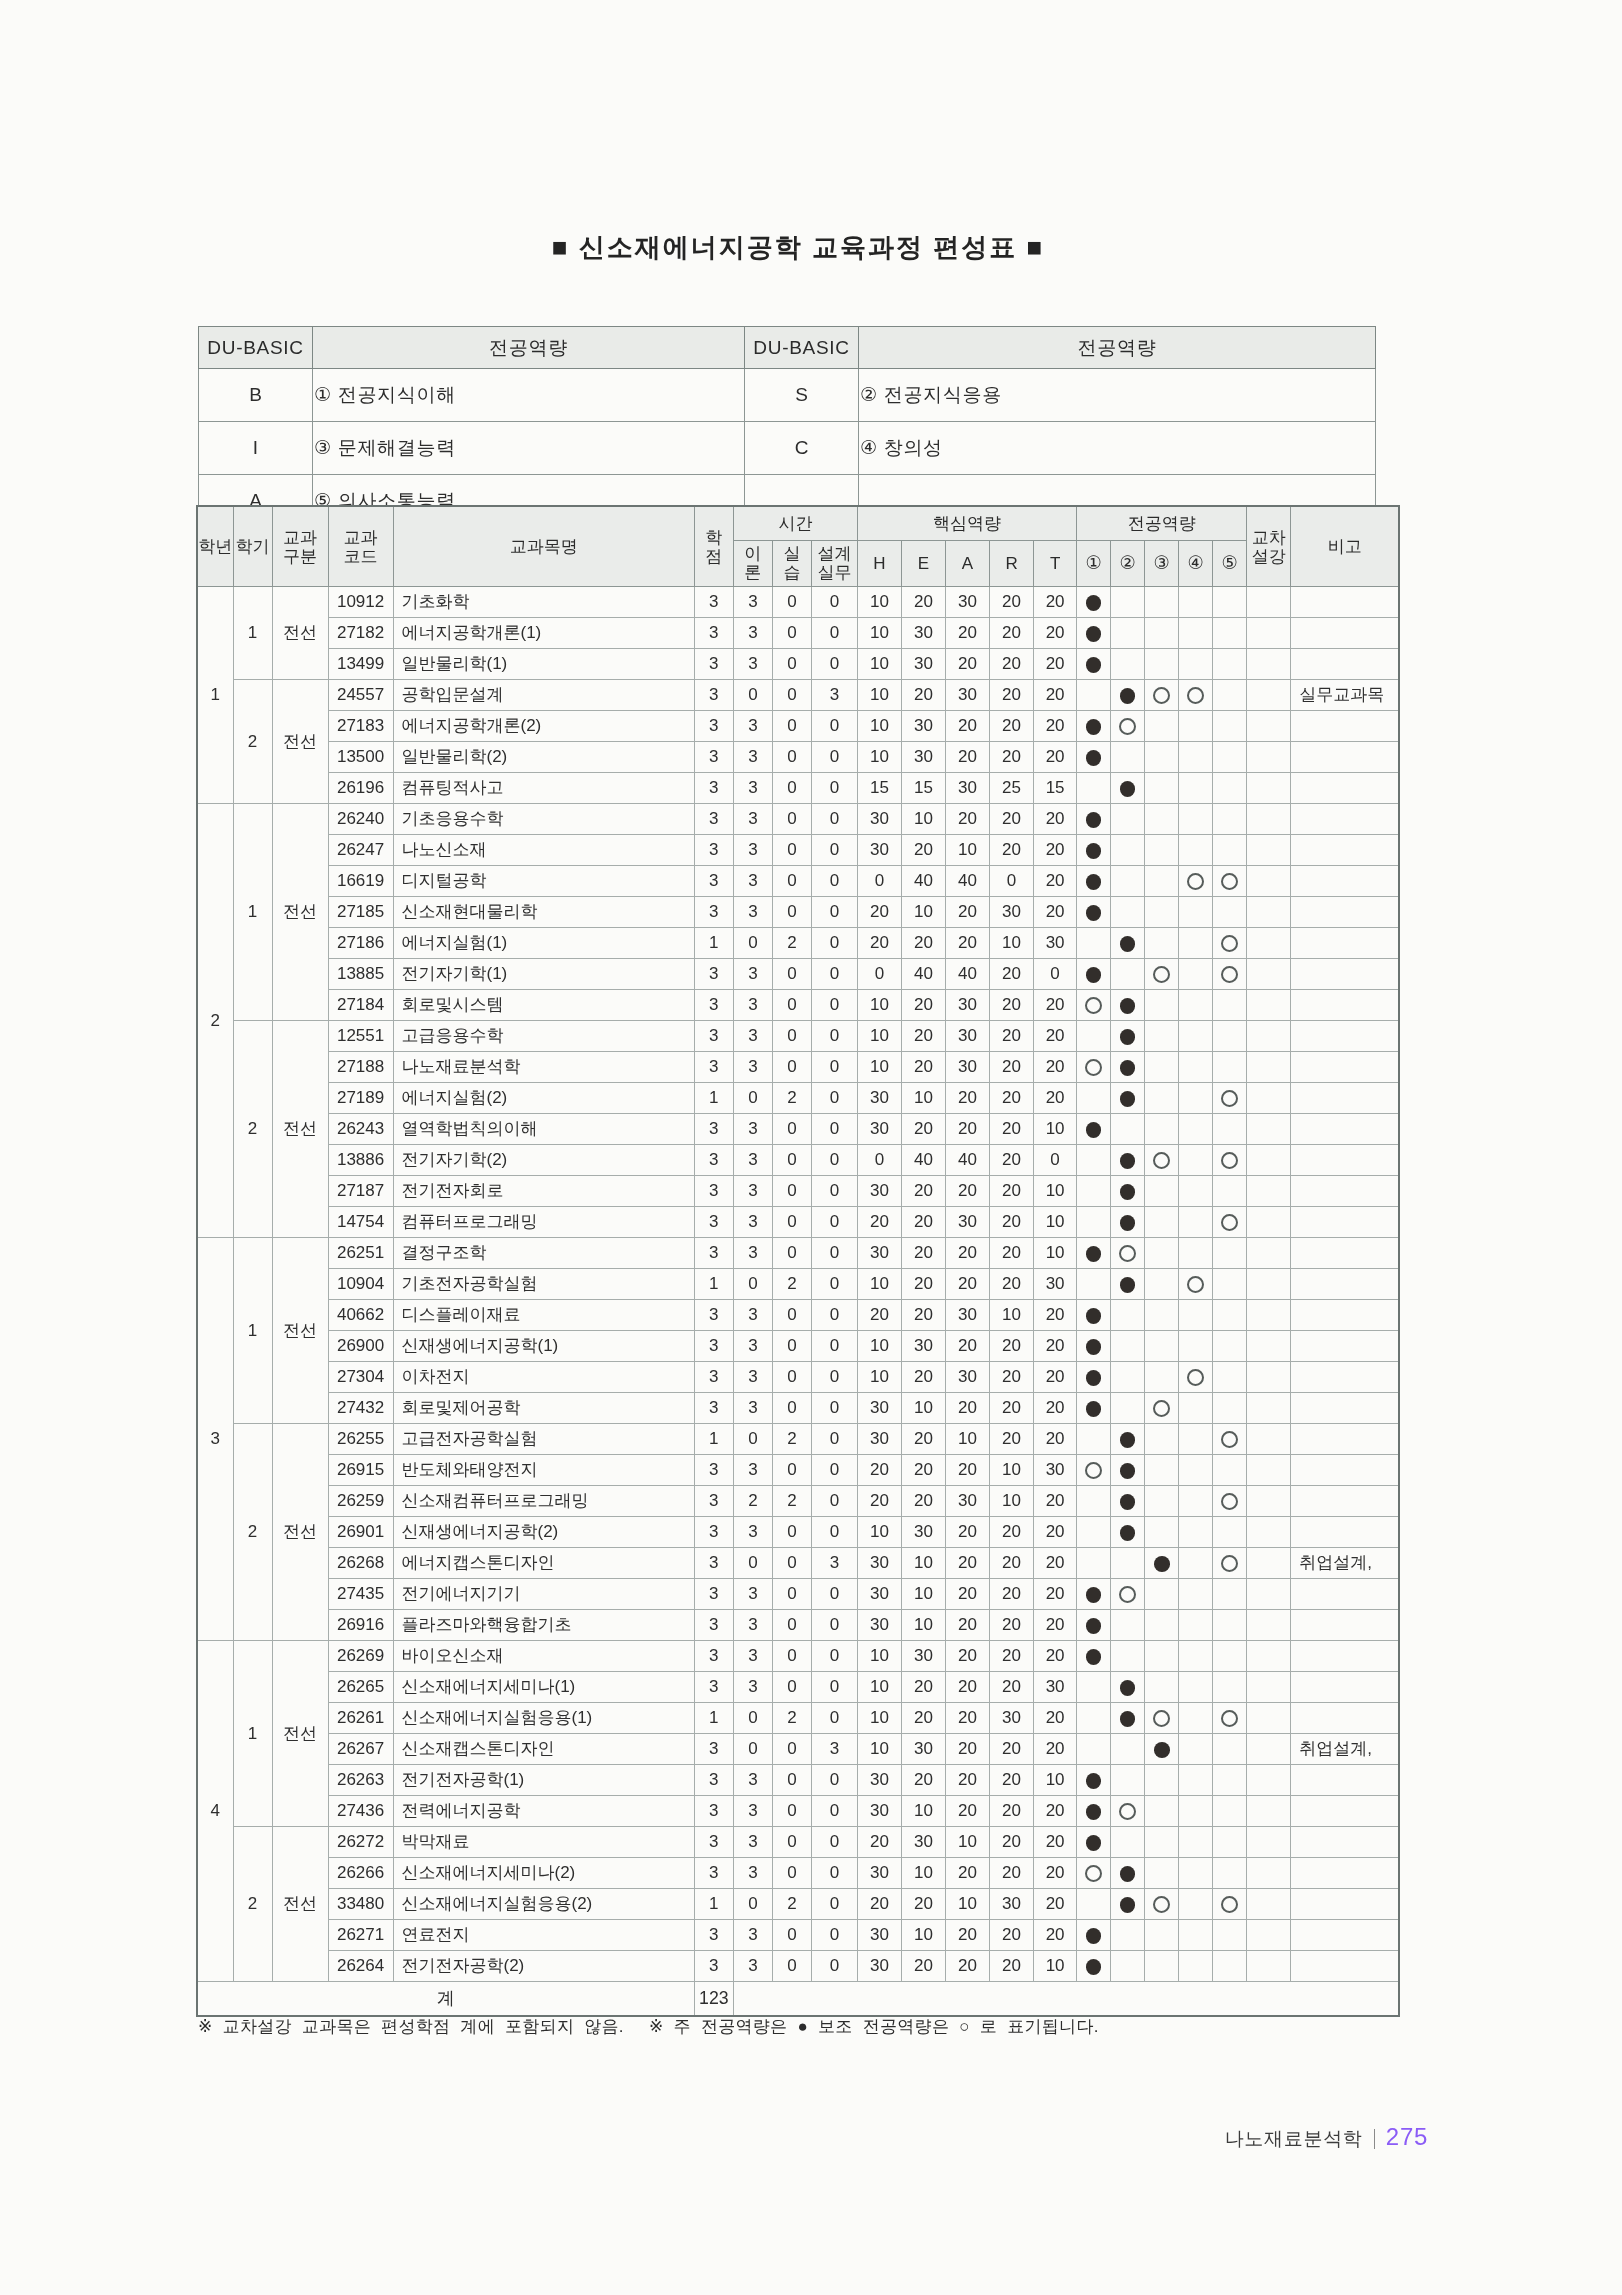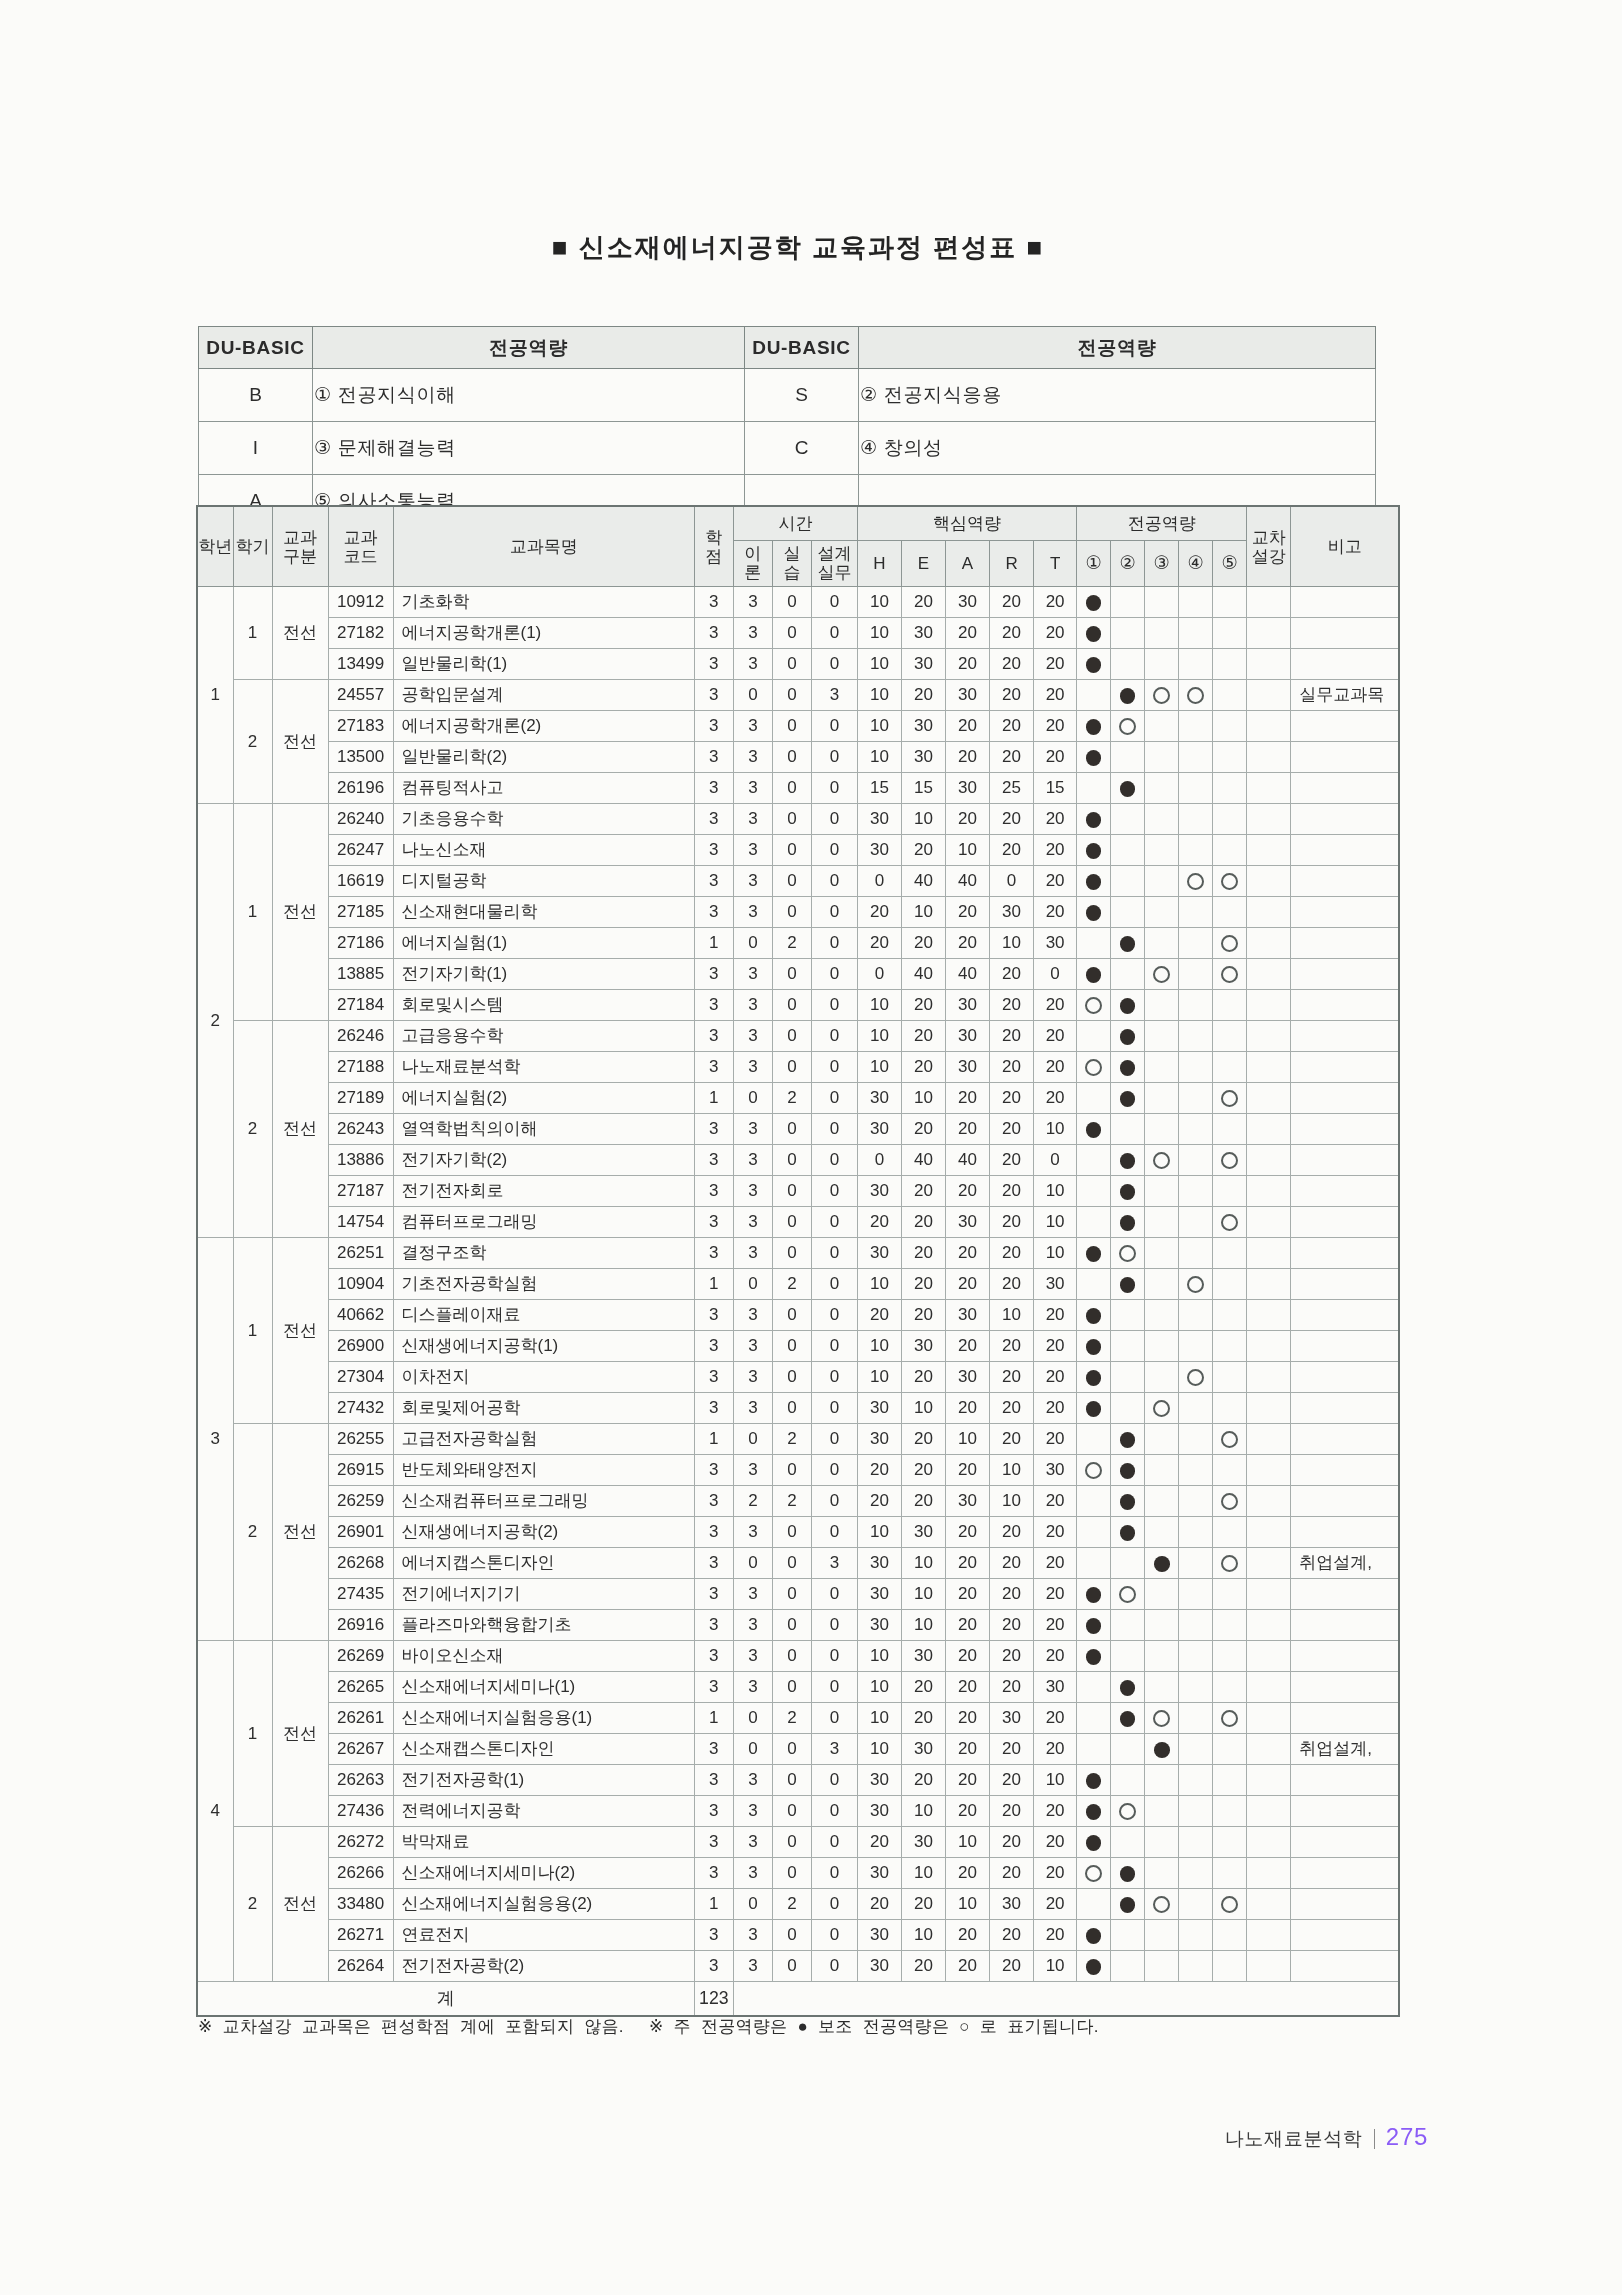--- a/index.html
+++ b/index.html
@@ -15,21 +15,21 @@
     text-align:center;font-size:26px;font-weight:700;letter-spacing:2px;color:#242424;
   }
   
   table{border-collapse:collapse;table-layout:fixed;}
   .dubasic{
     position:absolute;top:326px;left:198px;width:1178px;
     font-size:19px;
   }
   .dubasic th{
     background:#e9ebe8;border:1.3px solid #7d8784;height:39px;
-    font-weight:700;color:#2b2b2b;letter-spacing:0.7px;
+    font-weight:400;color:#2b2b2b;letter-spacing:0.7px;
   }
   .dubasic td{
     border:1px solid #8d9694;height:50px;color:#2d2d2d;
   }
   .dubasic td.c{text-align:center;}
   .dubasic td.l{text-align:left;letter-spacing:0.7px;}
   .dubasic{border:1.6px solid #6b7472;}
   
   .main{
     position:absolute;top:505px;left:196px;width:1204px;
@@ -466,21 +466,21 @@
           <td><span class="dotF"></span></td>
           <td></td>
           <td></td>
           <td></td>
           <td></td>
           <td class="l"></td>
         </tr>
         <tr>
           <td rowspan="7">2</td>
           <td rowspan="7">전선</td>
-          <td>26246</td>
+          <td>12551</td>
           <td class="l">고급응용수학</td>
           <td>3</td>
           <td>3</td>
           <td>0</td>
           <td>0</td>
           <td>10</td>
           <td>20</td>
           <td>30</td>
           <td>20</td>
           <td>20</td>

